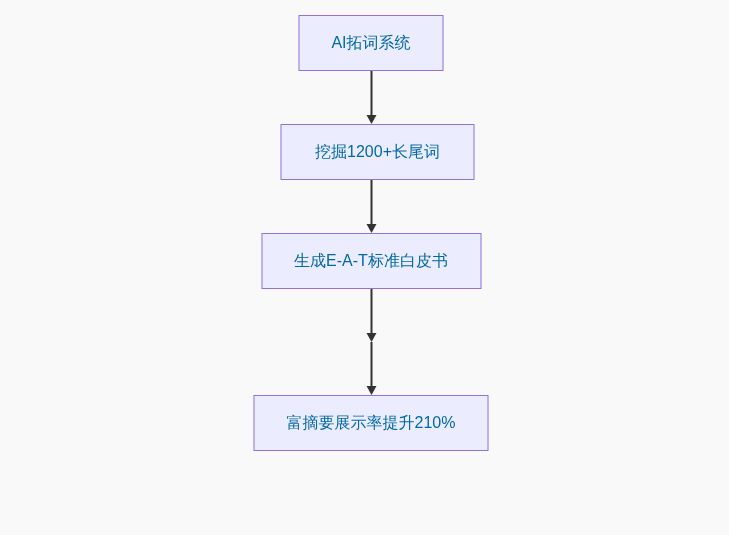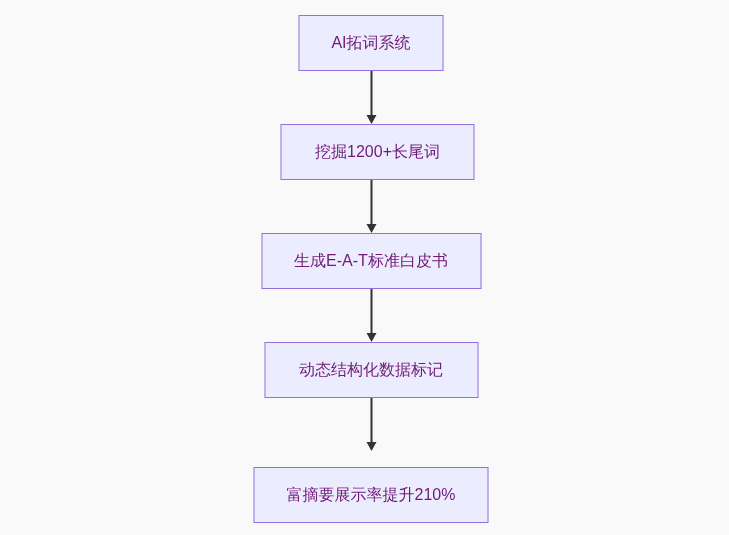--- a/index.html
+++ b/index.html
@@ -21,33 +21,33 @@
     transform: translateX(-50%);
     display: flex;
     flex-direction: column;
     align-items: center;
   }
   .flow-node {
     box-sizing: border-box;
     height: 56px;
     background: #ECECFF;
     border: 1px solid #9370DB;
-    color: #701a75;
+    color: #0369a1;
     font-size: 16px;
     display: flex;
     align-items: center;
     justify-content: center;
     text-align: center;
     white-space: nowrap;
   }
   .w1 { width: 145px; }
   .w2 { width: 194px; margin-left: 13px; }
   .w3 { width: 220px; }
   .w4 { width: 214px; }
-  .w5 { width: 235px; margin-top: 16px; }
+  .w5 { width: 235px; }
   .flow-arrow {
     height: 53px;
     display: flex;
     flex-direction: column;
     align-items: center;
   }
   .flow-arrow .shaft {
     width: 2px;
     flex: 1;
     background: #333333;
@@ -85,23 +85,20 @@
 
   <div class="flow-node w3">
     <span>生成E-A-T标准白皮书</span>
   </div>
 
   <div class="flow-arrow">
     <div class="shaft"></div>
     <div class="head"></div>
   </div>
 
-  <div class="flow-node w4">
-    <span>动态结构化数据标记</span>
-  </div>
 
   <div class="flow-arrow">
     <div class="shaft"></div>
     <div class="head"></div>
   </div>
 
   <div class="flow-node w5">
     <span>富摘要展示率提升210%</span>
   </div>
 

